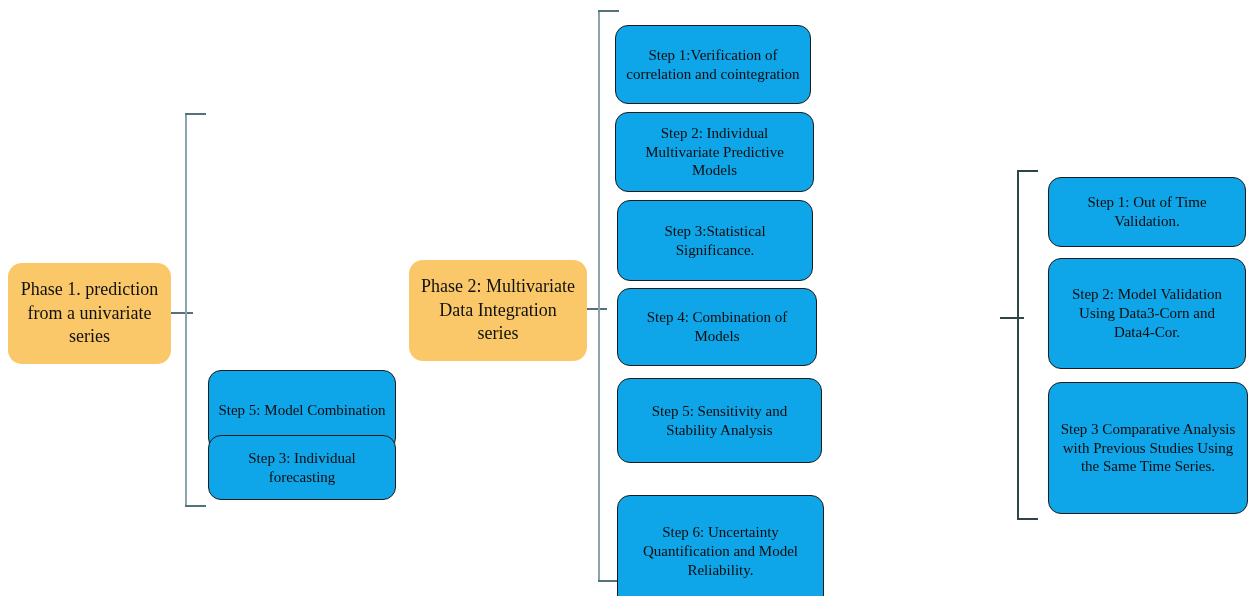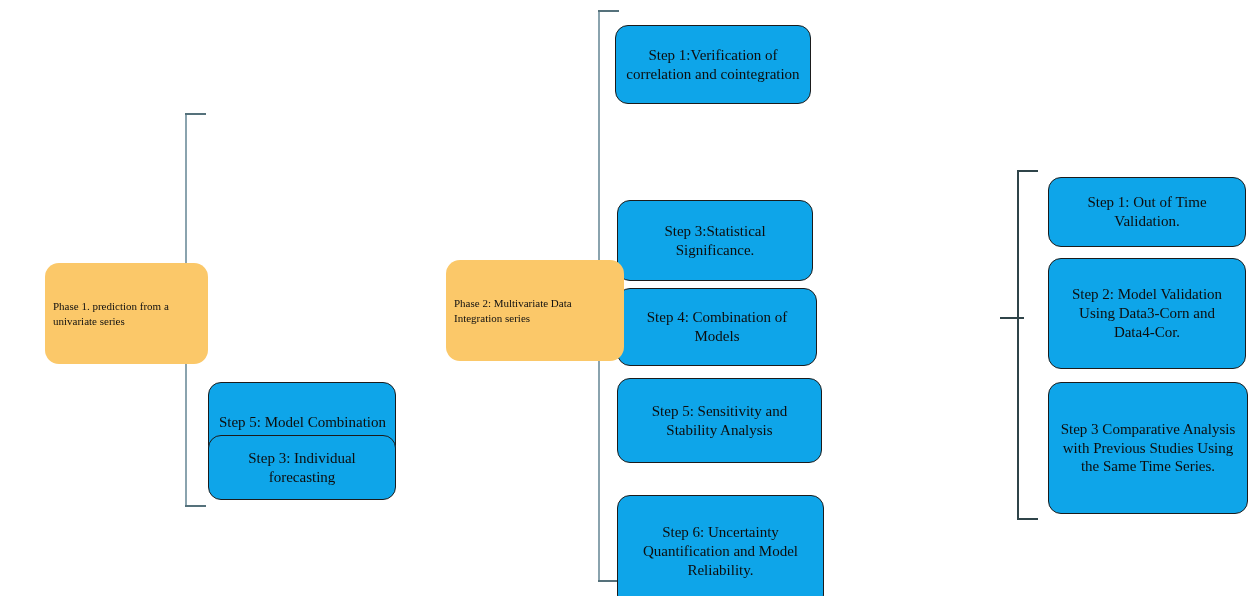--- a/index.html
+++ b/index.html
@@ -19,28 +19,27 @@
   }
 
   
   .phase-box {
     position: absolute;
     background: #fbc869;
     border-radius: 14px;
     display: flex;
     align-items: center;
     justify-content: center;
-    text-align: left;
+    text-align: center;
     color: #111111;
-    font-size: 11px;
+    font-size: 18px;
     line-height: 1.30;
     padding: 4px 8px;
     box-sizing: border-box;
     z-index: 4;
-    margin-left: 37px;
   }
 
   
   .step-box {
     position: absolute;
     background: #0ea5e9;
     border: 1.3px solid #1b1b1b;
     border-radius: 13px;
     display: flex;
     align-items: center;
@@ -95,41 +94,44 @@
   </div>
 
   <div class="connector" style="left:167px; top:312px; width:26px; background:#55717b;"></div>
 
   <div class="bracket" style="left:185px; top:113px; width:21px; height:394px;">
     <div class="spine" style="background:#8aa3ae;"></div>
     <div class="tick top" style="width:21px; background:#55717b;"></div>
     <div class="tick bot" style="width:21px; background:#55717b;"></div>
   </div>
 
-  <div class="step-box" style="left:208px; top:382px; width:188px; height:81px;justify-content:flex-end;">
+  <div class="step-box" style="left:208px; top:370px; width:188px; height:81px;">
     <span>Step 5: Model Combination</span>
   </div>
   <div class="step-box" style="left:208px; top:435px; width:188px; height:65px;">
     <span>Step 3: Individual forecasting</span>
   </div>
 
   <div class="phase-box" style="left:409px; top:260px; width:178px; height:101px;">
     <span class="sr-text">Phase 2: Multivariate Data Integration series</span>
   </div>
 
   <div class="connector" style="left:583px; top:308px; width:24px; background:#55717b;"></div>
 
   <div class="bracket" style="left:598px; top:10px; width:21px; height:572px;">
     <div class="spine" style="background:#8aa3ae;"></div>
     <div class="tick top" style="width:21px; background:#55717b;"></div>
     <div class="tick bot" style="width:21px; background:#55717b;"></div>
   </div>
 
   <div class="step-box" style="left:615px; top:25px; width:196px; height:79px;">
     <span>Step 1:Verification of correlation and cointegration</span>
+  </div>
+  <div class="step-box" style="left:615px; top:112px; width:199px; height:80px;">
+    <span>Step 2:  Individual Multivariate Predictive Models</span>
   </div>
   <div class="step-box" style="left:617px; top:200px; width:196px; height:81px;">
     <span>Step 3:Statistical Significance.</span>
   </div>
   <div class="step-box" style="left:617px; top:288px; width:200px; height:78px;">
     <span>Step 4: Combination of Models</span>
   </div>
   <div class="step-box" style="left:617px; top:378px; width:205px; height:85px;">
     <span>Step 5: Sensitivity and Stability Analysis</span>
   </div>

